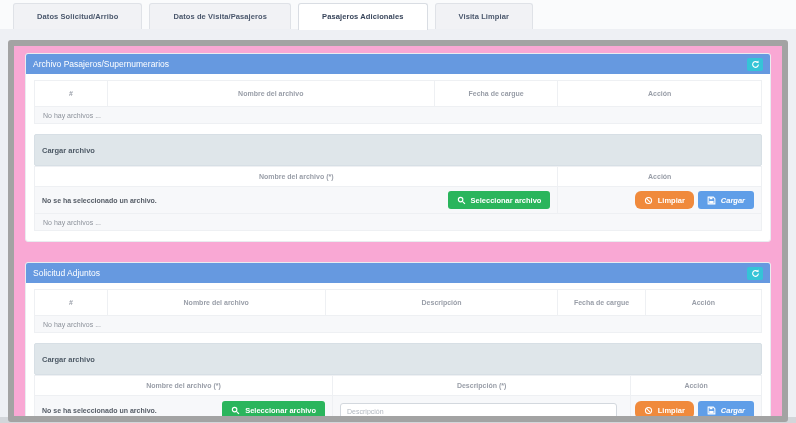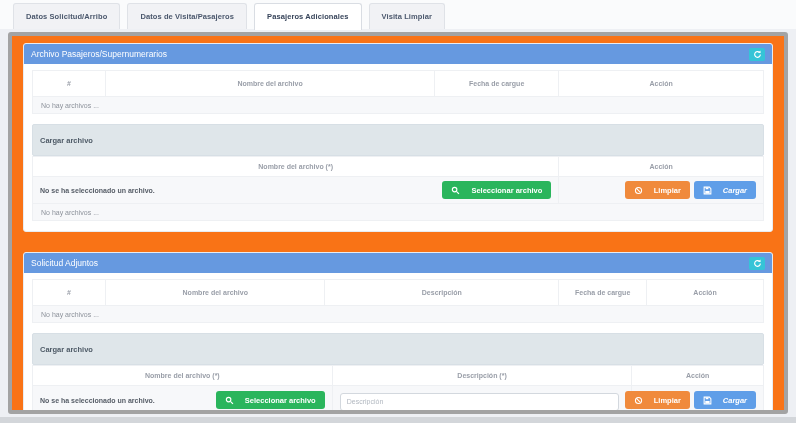--- a/index.html
+++ b/index.html
@@ -10,29 +10,29 @@
     position:relative;
   }
   .topstrip { position:absolute; top:0; left:0; width:796px; height:29px; background:#fafbfc; }
   .bottomstrip { position:absolute; bottom:0; left:0; width:796px; height:6px; background:#d3d6da; }
 
   
   .tabbar { position:relative; z-index:3; display:flex; align-items:flex-end; padding:4px 0 0 13px; height:29px; }
   .tab {
     font-size:7.5px; font-weight:bold; color:#4a576c; letter-spacing:.1px;
     background:#f1f2f5; border:1px solid #dfe2e7; border-bottom:none;
-    border-radius:3px 3px 0 0; padding:8px 12px; margin-right:7px; cursor:pointer;
+    border-radius:3px 3px 0 0; padding:8px 23px; margin-right:7px; cursor:pointer;
     white-space:nowrap;
   }
   .tab.active { background:#fff; color:#37445a; border-color:#d9dde3; margin-bottom:-1px; padding-bottom:9px; }
 
   
   .card {
-    position:relative; z-index:2; margin:3px 8px; height:382px;
-    background:#f97316; border:4px solid #a3a3a3; border-radius:3px;
+    position:relative; z-index:2; margin:11px 8px; height:382px;
+    background:#f9a8d4; border:6px solid #a3a3a3; border-radius:3px;
     padding:7px 11px; overflow:hidden;
   }
 
   
   .panel { border:1px solid #e9ecf0; border-radius:3px; margin-bottom:20px; background:#fff; }
   .panel-header {
     display:flex; justify-content:space-between; align-items:center;
     background:#6699e0; border-radius:2px 2px 0 0;
     color:#fff; font-size:8.5px; padding:0 7px; height:20px;
   }
@@ -58,26 +58,26 @@
   .section-bar {
     background:#dfe6ea; border:1px solid #d7dfe5; border-radius:2px;
     color:#4e5a66; font-size:7.5px; font-weight:bold; padding:0 7px;
     height:32px; display:flex; align-items:center;
   }
 
   .file-cell { display:flex; justify-content:space-between; align-items:center; gap:6px; }
   .no-file { font-size:7px; font-weight:bold; color:#555c66; white-space:nowrap; }
 
   .btn {
-    display:inline-flex; align-items:center; gap:11px; border:none; border-radius:3px;
+    display:inline-flex; align-items:center; gap:5px; border:none; border-radius:3px;
     color:#fff; font-size:7.5px; font-weight:bold; height:18px; padding:0 9px;
     cursor:pointer; white-space:nowrap;
   }
   .btn-select { background:#2ab55c; }
-  .btn-clear  { background:#f08a3c; }
+  .btn-clear  { background:#f08a3c;border-radius:6px; }
   .btn-upload { background:#5f9ee8;font-style:italic; }
   .actions { display:flex; justify-content:flex-end; align-items:center; gap:4px; }
 
   .desc-input {
     width:98%; height:18px; border:1px solid #d3d8de; border-radius:3px;
     font-size:7px; padding:2px 6px; color:#444; background:#fff;
     font-family:"Liberation Sans","DejaVu Sans",sans-serif;
   }
   .desc-input::placeholder { color:#b2b8c0; }
 

